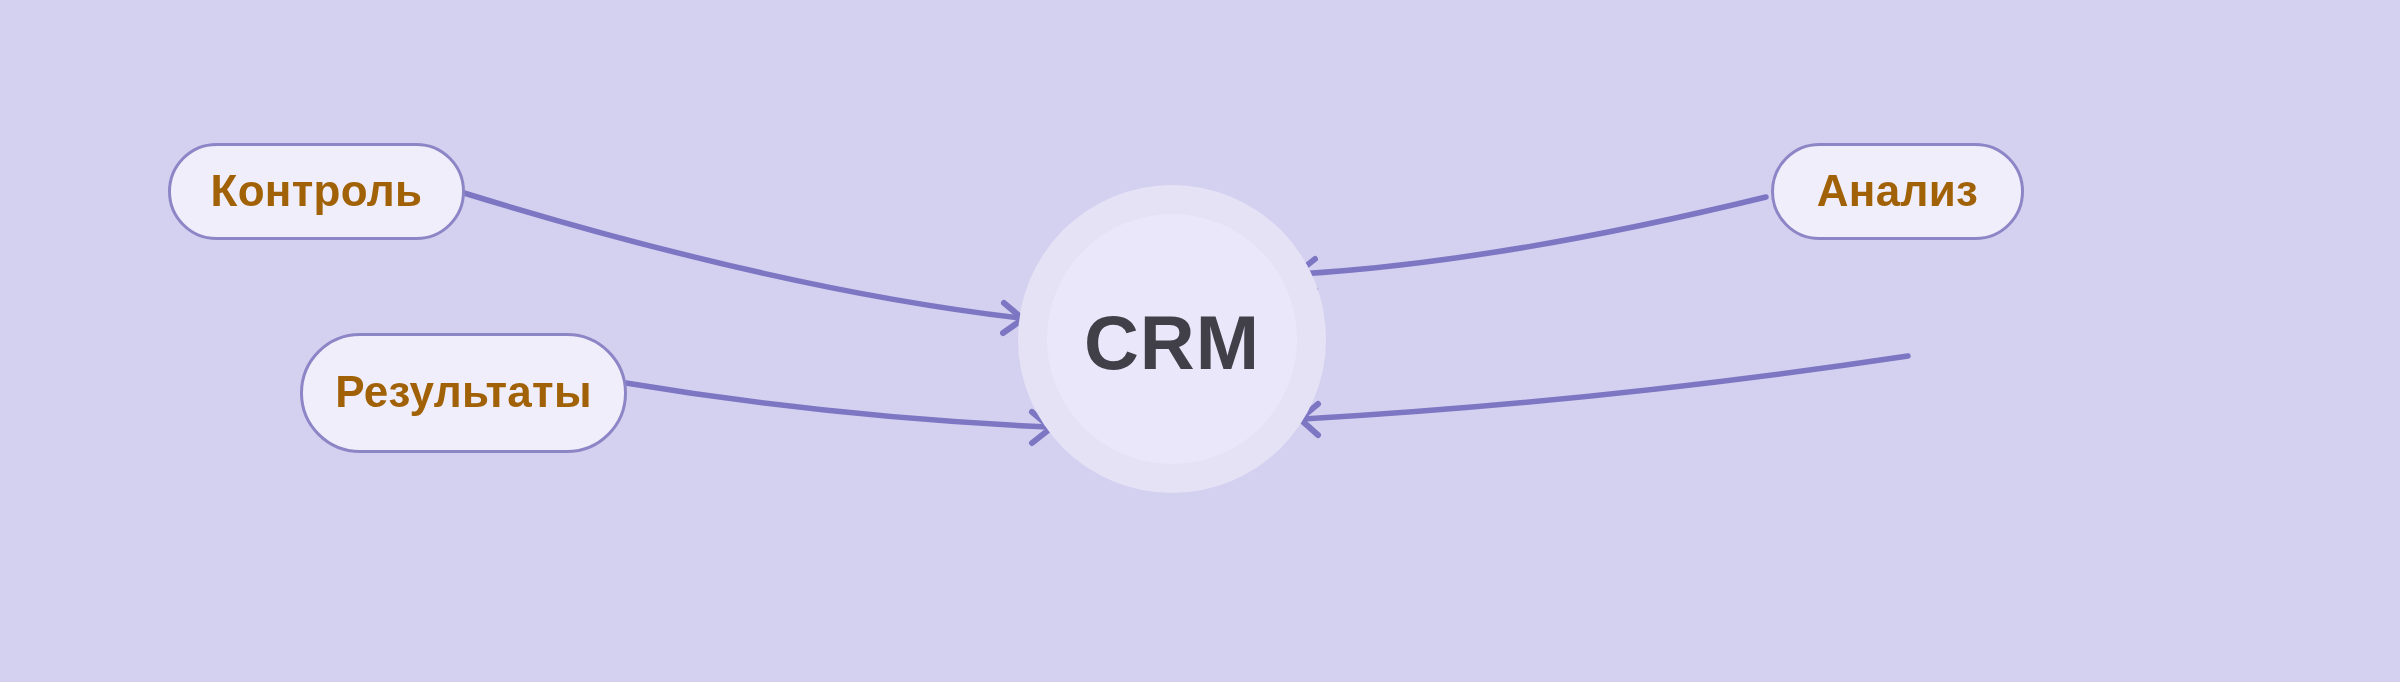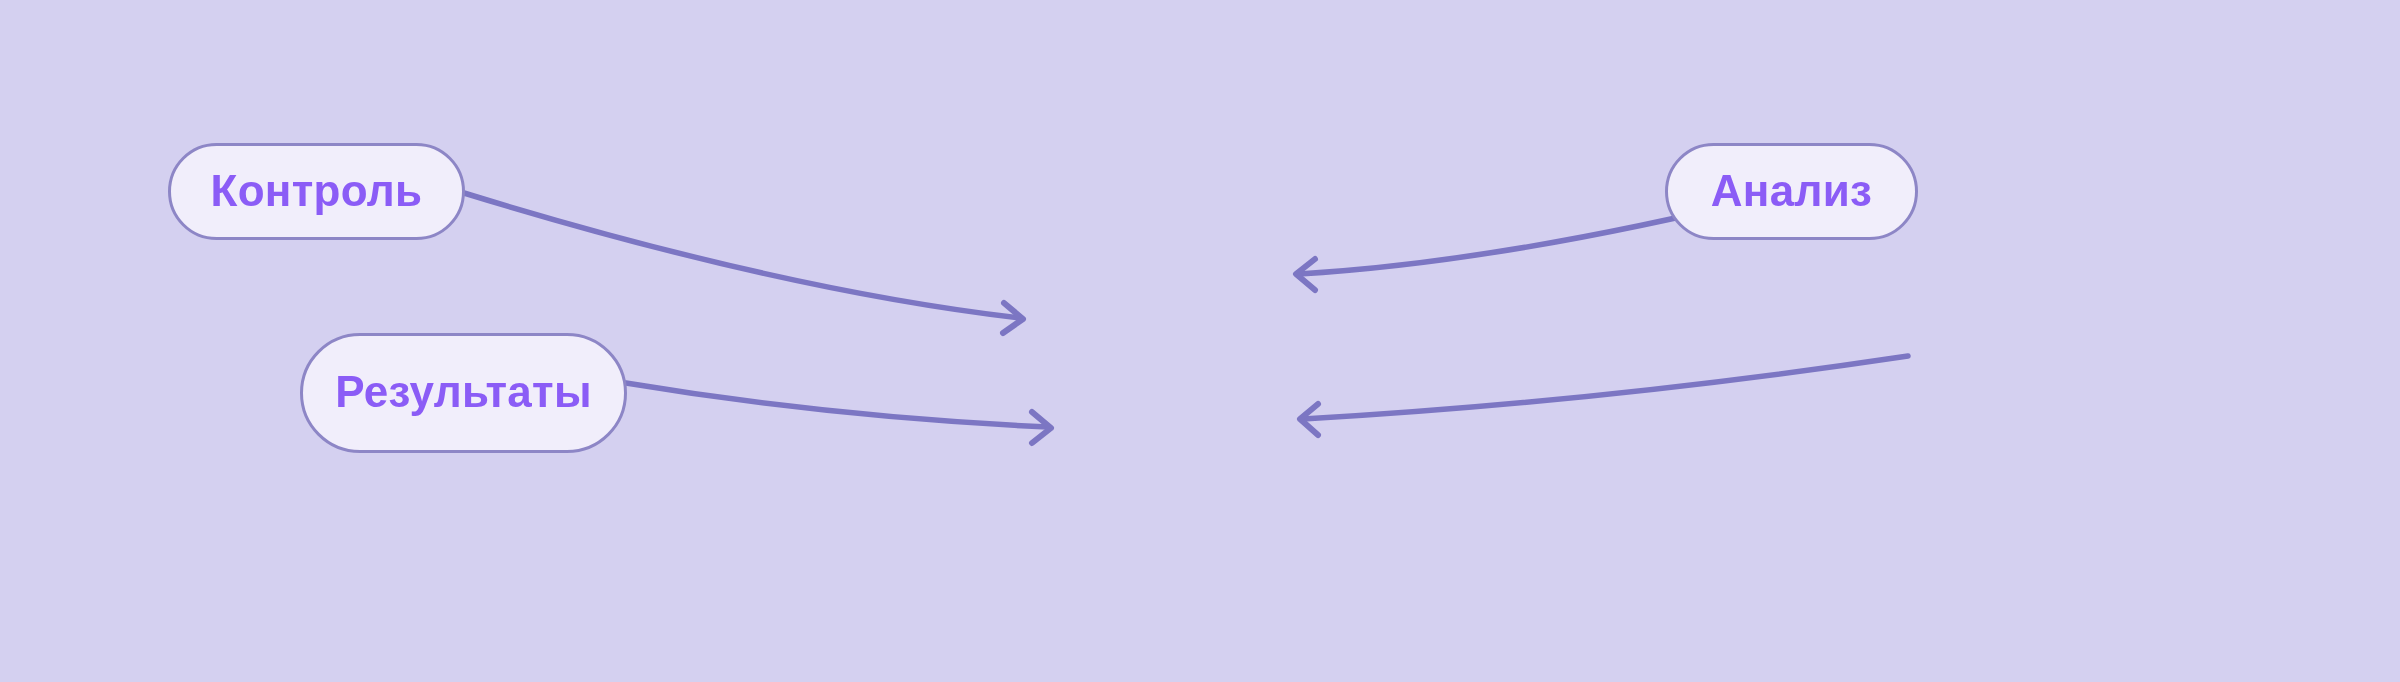--- a/index.html
+++ b/index.html
@@ -73,27 +73,27 @@
     border: 3px solid #8d86c6;
     border-radius: 999px;
     background: #f1eefb;
     display: flex;
     align-items: center;
     justify-content: center;
   }
   .pill span {
     font-size: 44px;
     font-weight: 700;
-    color: #8b5cf6;
+    color: #a16207;
     letter-spacing: 0.3px;
     margin-top: -2px;
   }
   .pill-control      { left: 168px;  top: 143px; width: 297px; height: 97px; }
   .pill-results      { left: 300px;  top: 333px; width: 327px; height: 120px; }
-  .pill-analysis     { left: 1665px; top: 143px; width: 253px; height: 97px; }
+  .pill-analysis     { left: 1771px; top: 143px; width: 253px; height: 97px; }
   .pill-improvements { left: 1907px; top: 303px; width: 326px; height: 97px; }
 </style>
 </head>
 <body>
 
 <div class="stage">
 
   <svg class="connectors" viewBox="0 0 2400 682" xmlns="http://www.w3.org/2000/svg">
     <path class="connector" d="M 464 193 Q 780 290 1020 318"></path>
     <polyline class="arrowhead" points="1004,303 1023,319 1003,333"></polyline>
@@ -101,20 +101,24 @@
     <path class="connector" d="M 626 383 Q 830 417 1048 427"></path>
     <polyline class="arrowhead" points="1032,412 1051,428 1032,443"></polyline>
 
     <path class="connector" d="M 1766 197 Q 1500 262 1299 274"></path>
     <polyline class="arrowhead" points="1315,259 1296,274 1315,290"></polyline>
 
     <path class="connector" d="M 1908 356 Q 1600 402 1303 419"></path>
     <polyline class="arrowhead" points="1318,404 1300,419 1318,435"></polyline>
   </svg>
 
+  <div class="circle-outer">
+    <div class="circle-inner"></div>
+    <div class="crm-label">CRM</div>
+  </div>
 
   <div class="pill pill-control">
     <span>Контроль</span>
   </div>
 
   <div class="pill pill-results">
     <span>Результаты</span>
   </div>
 
   <div class="pill pill-analysis">

